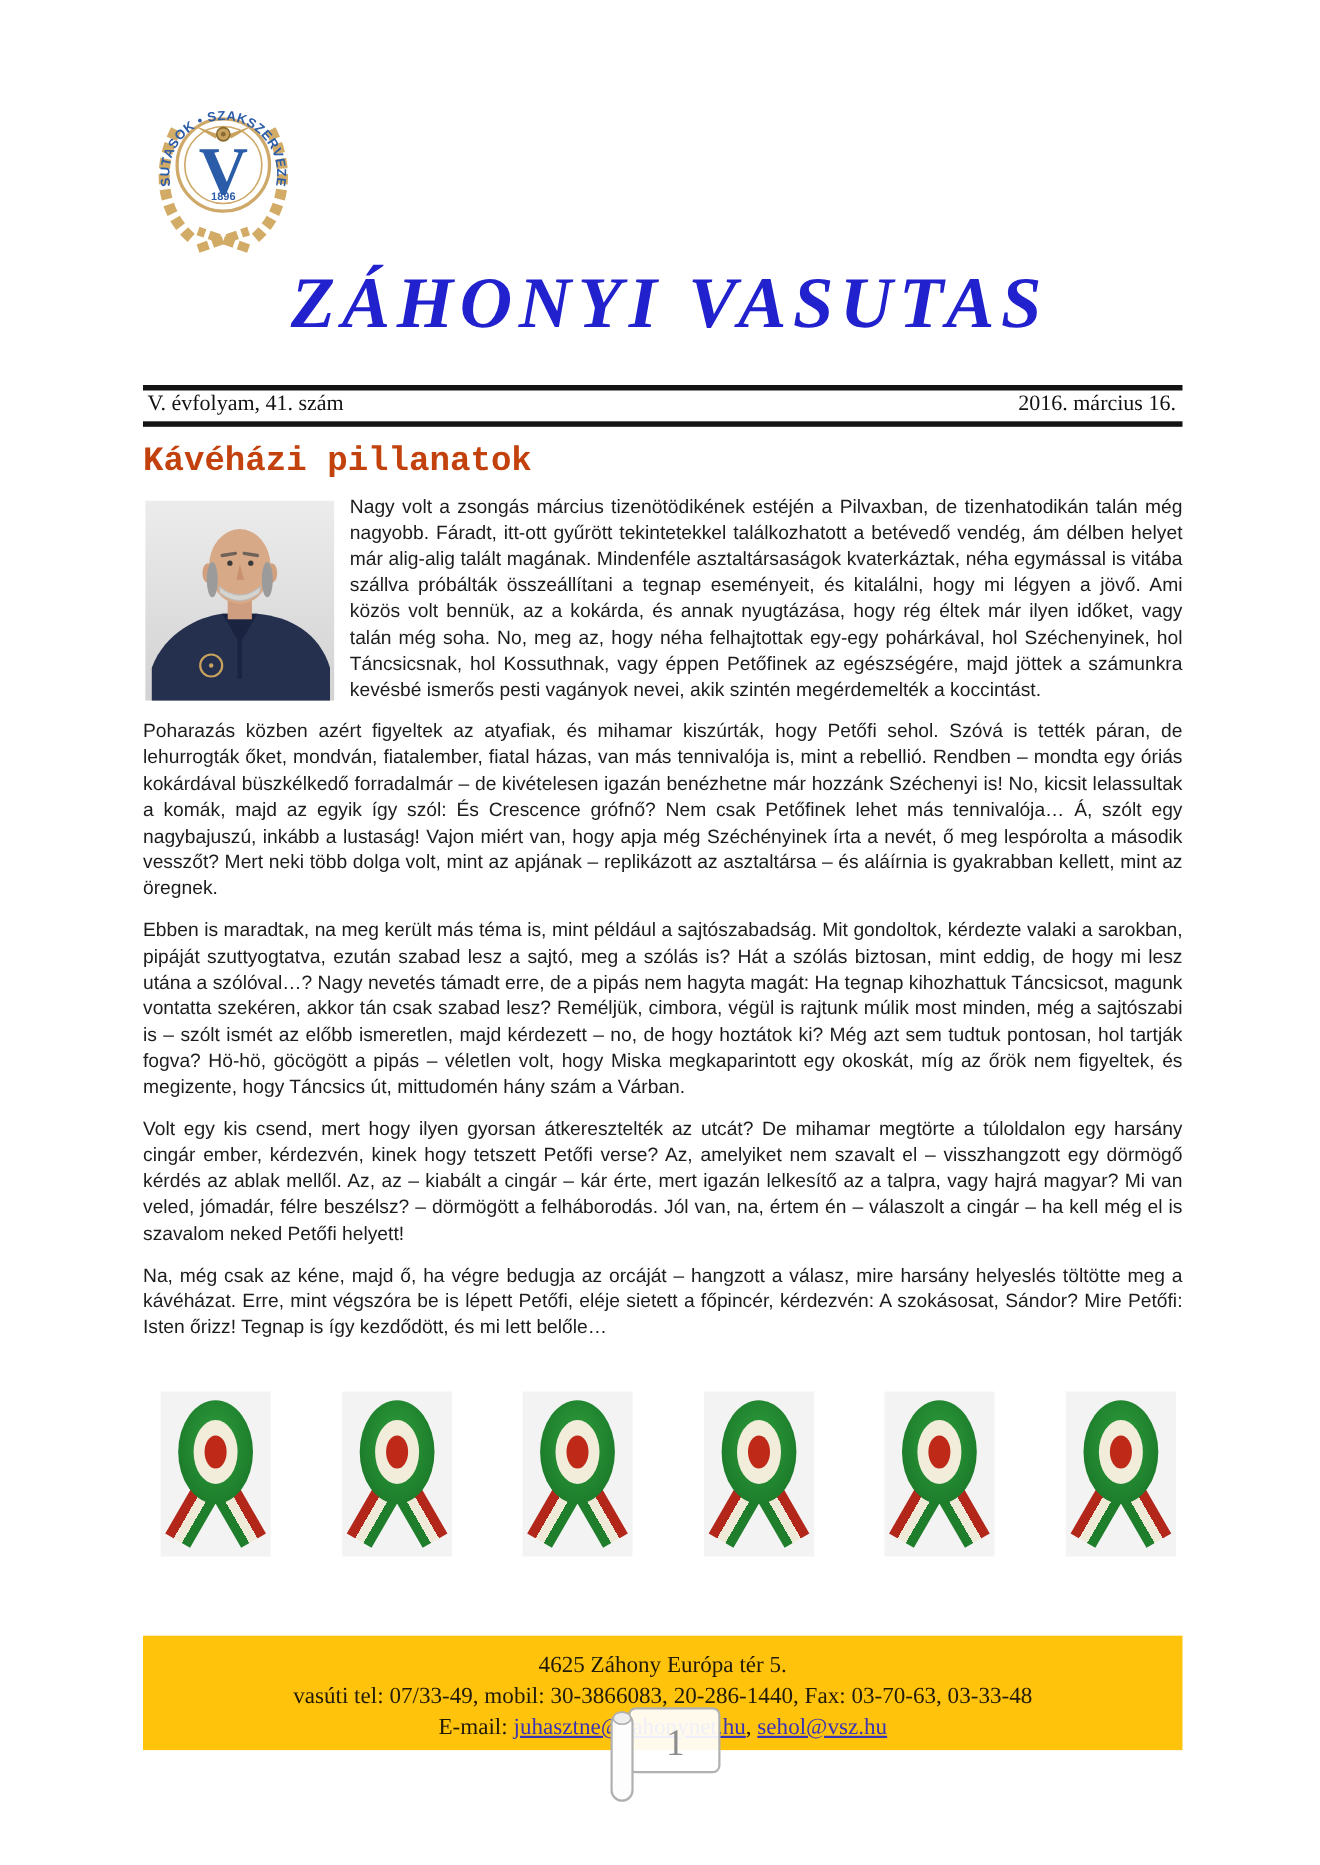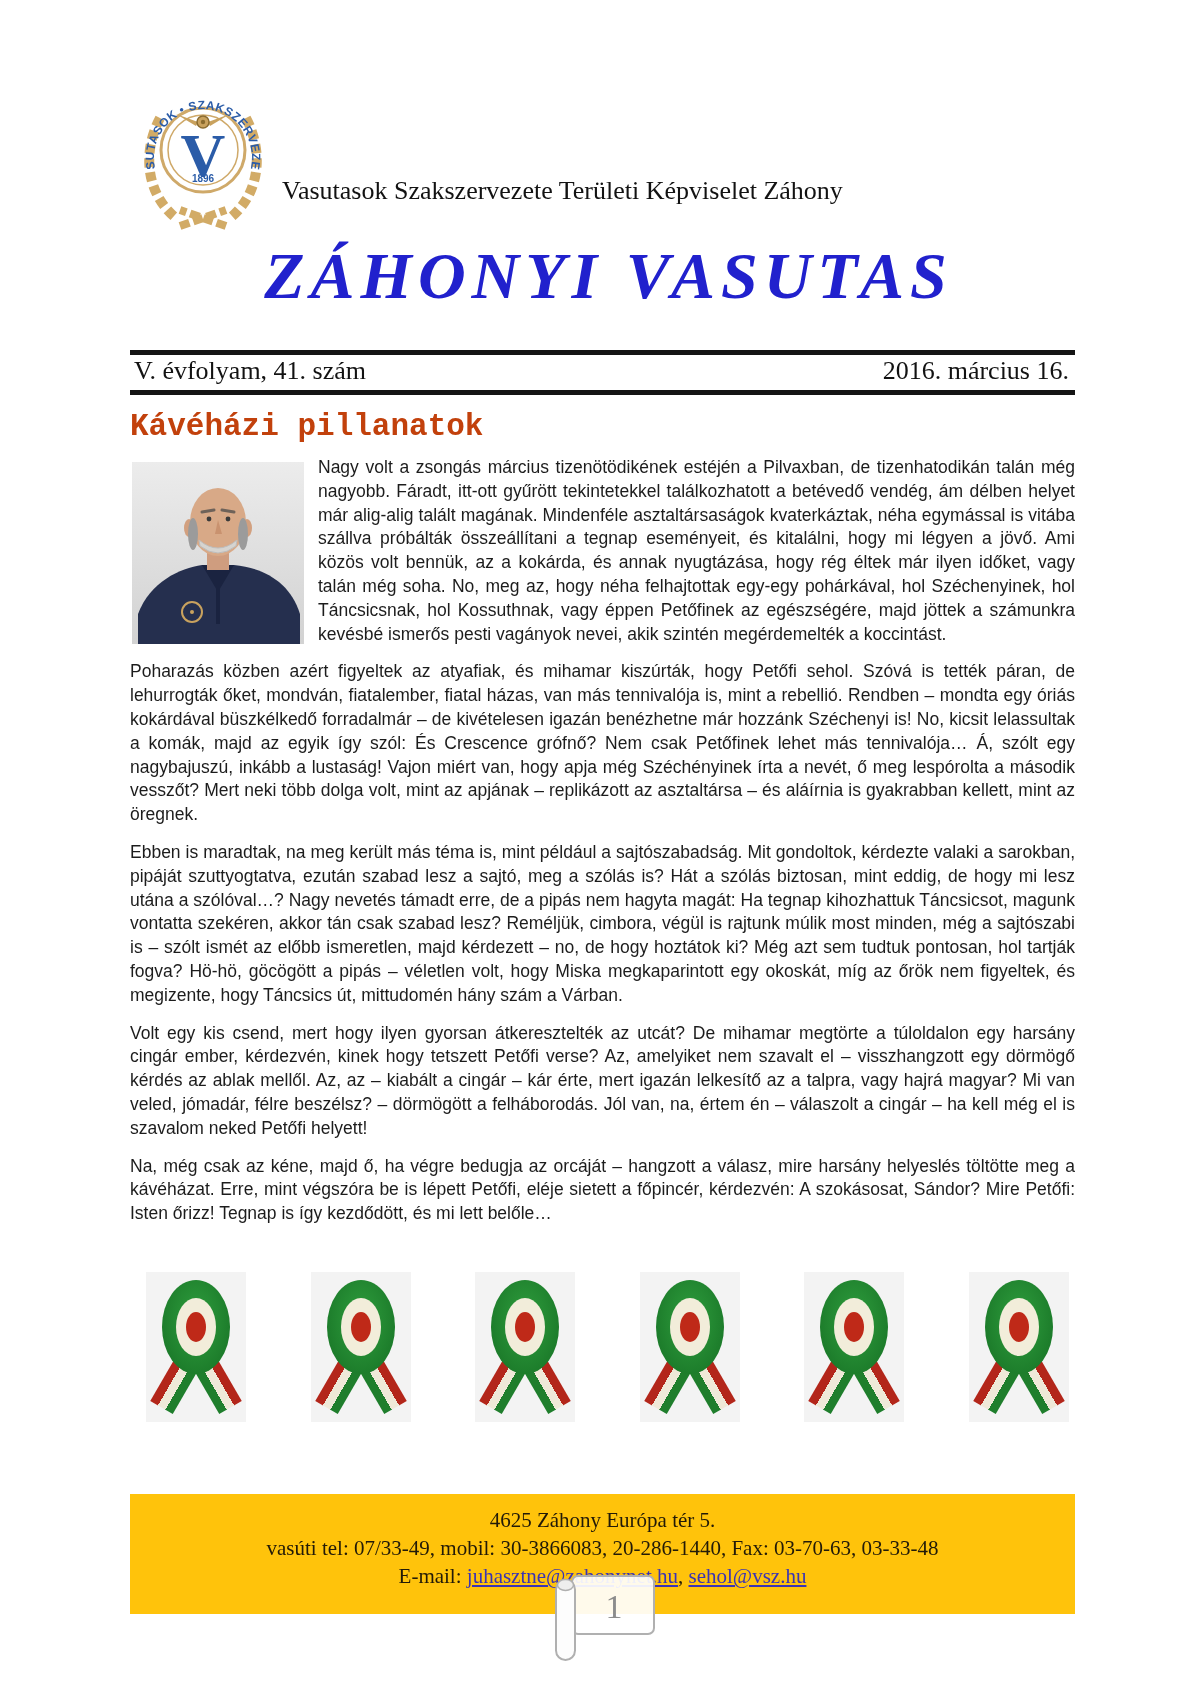--- a/index.html
+++ b/index.html
@@ -12,21 +12,21 @@
   .logo{position:absolute;left:6px;top:60px;width:134px;height:176px;}
   .org-line{position:absolute;left:152px;top:176px;
             font-family:"Liberation Serif",serif;font-size:26px;color:#121212;white-space:nowrap;}
   .title{position:absolute;left:12px;right:0;top:238px;text-align:center;
          font-family:"Liberation Serif",serif;font-style:italic;font-weight:bold;
          font-size:66px;letter-spacing:6px;color:#2121cd;white-space:nowrap;}
 
   .issue-bar{border-top:5px solid #141414;border-bottom:5px solid #141414;
              display:flex;justify-content:space-between;align-items:baseline;
              padding:1px 6px 4px 4px;
-             font-family:"Liberation Serif",serif;font-size:26px;color:#121212;}
+             font-family:"Liberation Serif",serif;font-size:20px;color:#121212;}
 
   
   .article{margin-top:14px;}
   .article h1{margin:0 0 12px 0;font-family:Liberation Mono, monospace;
               font-size:31px;font-weight:bold;color:#c2410c;}
   .photo{float:left;width:172px;height:182px;margin:6px 14px 4px 2px;}
   .article p{margin:0 0 14px 0;font-size:17.5px;line-height:1.36;
              text-align:justify;color:#1c1c1c;}
   .signature{text-align:right;font-size:17.5px;color:#1c1c1c;margin:2px 4px 0 0;}
 
@@ -41,21 +41,21 @@
   .loop{position:absolute;left:50%;top:8px;transform:translateX(-50%);
         width:68px;height:94px;border-radius:50%;
         background:radial-gradient(ellipse at 50% 42%,#2f9e3e 0%,#1c7b2a 75%);}
   .loop-inner{position:absolute;left:50%;top:50%;transform:translate(-50%,-50%);
         width:40px;height:58px;border-radius:50%;background:#f2edda;}
   .loop-center{position:absolute;left:50%;top:50%;transform:translate(-50%,-50%);
         width:20px;height:30px;border-radius:50%;background:#bf2918;}
 
   
   .footer{position:relative;margin-top:72px;background:#ffc30b;
-          padding:12px 10px 24px;text-align:center;
+          padding:12px 10px 8px;text-align:center;
           font-family:"Liberation Serif",serif;font-size:21px;line-height:1.34;color:#221a08;}
   .footer a{color:#3b34b4;text-decoration:underline;cursor:pointer;}
   .scrollmark{position:absolute;left:50%;bottom:-58px;transform:translateX(-50%);
               width:122px;height:102px;}
 </style>
 </head>
 <body>
 
 <div class="page">
 
@@ -82,21 +82,20 @@
       <g>
         <path d="M62 62 L40 54 L60 66 Z" fill="#c9a25e"></path>
         <path d="M72 62 L94 54 L74 66 Z" fill="#c9a25e"></path>
         <circle cx="67" cy="62" r="6" fill="#c9a25e" stroke="#8a6b2f" stroke-width="1.5"></circle>
         <circle cx="67" cy="62" r="2.2" fill="#8a6b2f"></circle>
       </g>
 
       <text x="67" y="122" text-anchor="middle" font-family="Liberation Sans, sans-serif" font-size="10" font-weight="bold" fill="#2b5ca8">1896</text>
     </svg>
 
-    <div class="org-line">Vasutasok Szakszervezete Területi Képviselet Záhony</div>
     <div class="title">ZÁHONYI VASUTAS</div>
   </div>
 
   <div class="issue-bar">
     <span>V. évfolyam, 41. szám</span>
     <span>2016. március 16.</span>
   </div>
 
   <div class="article">
     <h1>Kávéházi pillanatok</h1>

